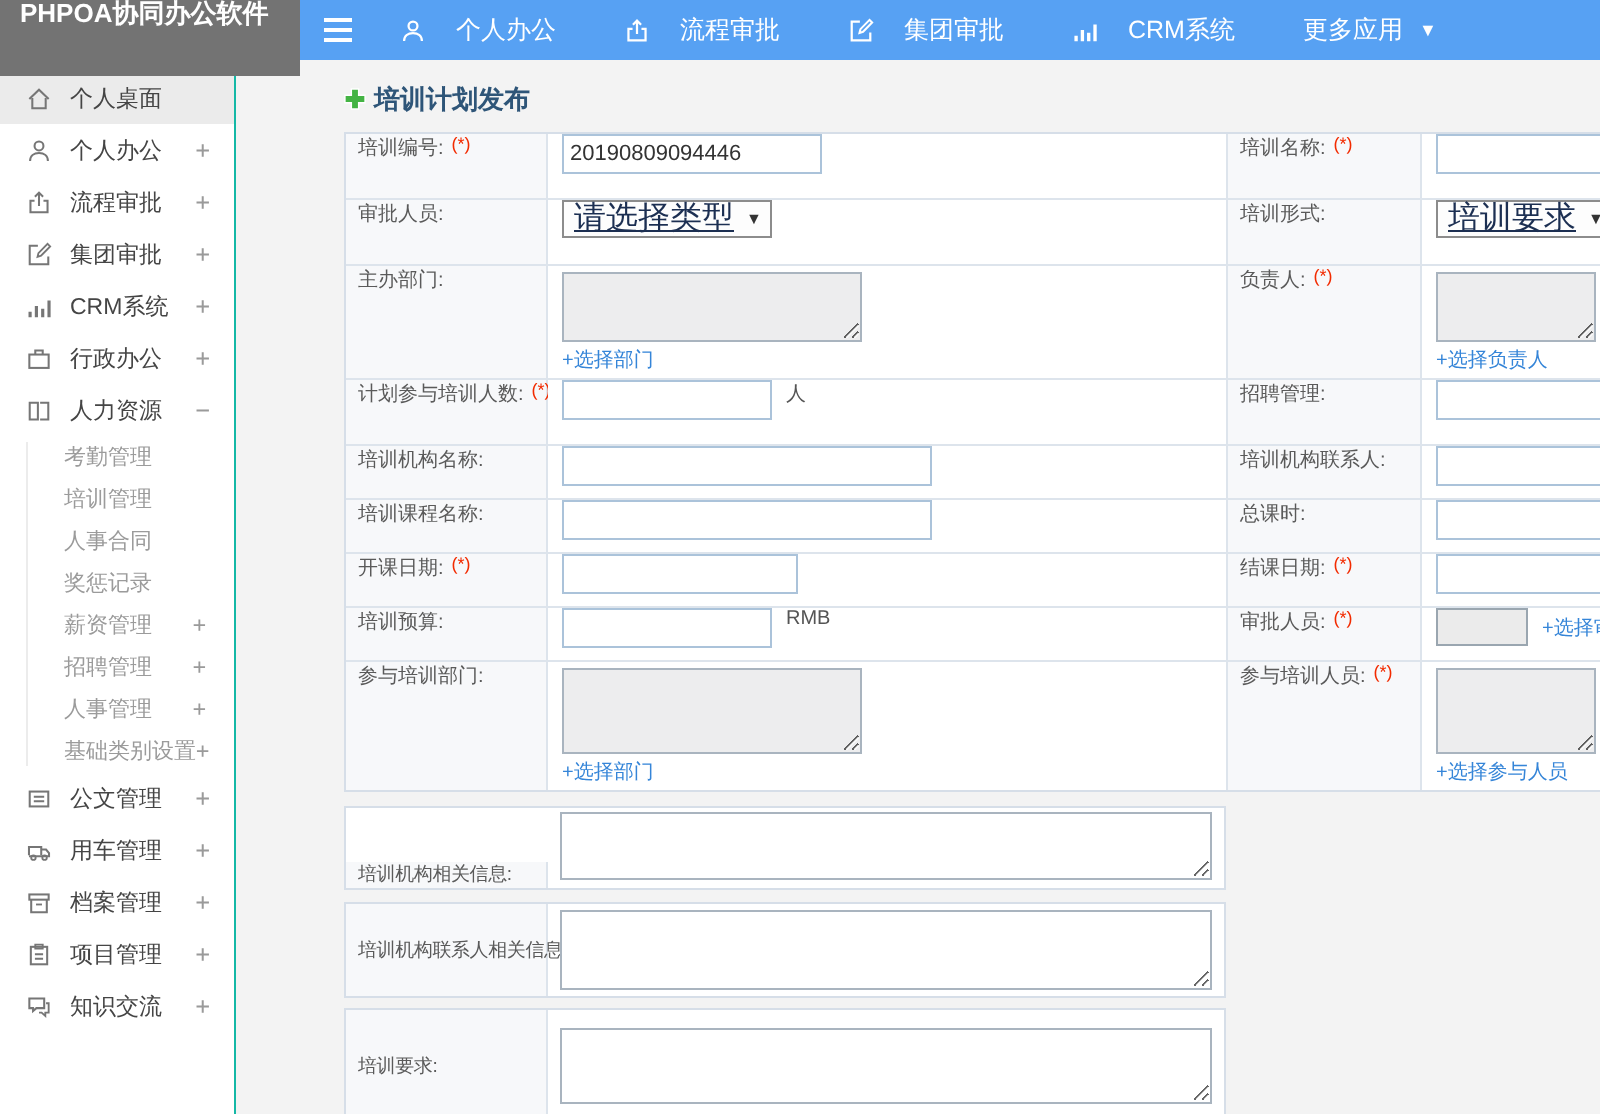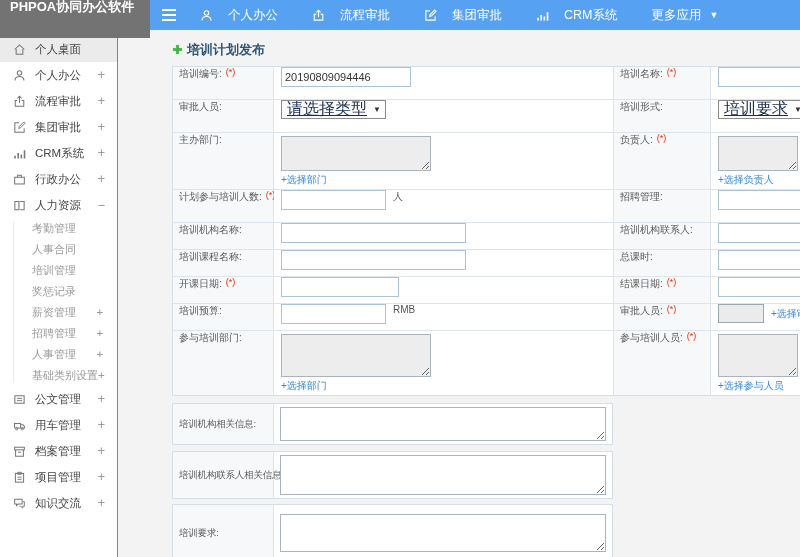--- a/index.html
+++ b/index.html
@@ -73,21 +73,21 @@
 
   
   .wrow { width:441px; display:flex; border:1px solid #d6dee8; background:#fff; }
   .m7{margin-top:7px;} .m6{margin-top:6px;} .m5{margin-top:5px;}
   .wlabel { width:101px; flex:none; background:#f7f8fa; border-right:1px solid #dde4ec;
             display:flex; align-items:center; padding-left:6px; font-size:9.5px;
             letter-spacing:-0.2px; color:#5a5a5a; white-space:nowrap; }
   .wfield { flex:1; display:flex; align-items:center; padding:4px 6px; }
   .ta-w { width:326px; background:#fff; border:1px solid #a9b4bf; resize:both; font-family:inherit; }
   .hw1{height:34px;} .hw2{height:40px;} .hw3{height:38px;}
-  .wr1{height:42px;} .wr2{height:48px;} .wr3{height:58px;} .wr4{height:28px;}
+  .wr1{height:42px;align-items:flex-end;} .wr2{height:48px;} .wr3{height:58px;} .wr4{height:28px;}
 </style>
 </head>
 <body>
 
 <div class="page">
 
   <div class="topbar">
     <div class="logo">PHPOA协同办公软件</div>
     <div class="hamburger">
         <i></i>
@@ -203,24 +203,24 @@
           </svg>
       </span>
       <span>人力资源</span>
       <span class="expand">−</span>
     </div>
     <div class="subwrap">
       <div class="subitem">
         <span>考勤管理</span>
       </div>
       <div class="subitem">
+        <span>培训管理</span>
+      </div>
+      <div class="subitem">
         <span>人事合同</span>
-      </div>
-      <div class="subitem">
-        <span>培训管理</span>
       </div>
       <div class="subitem">
         <span>奖惩记录</span>
       </div>
       <div class="subitem">
         <span>薪资管理</span>
         <span class="expand">+</span>
       </div>
       <div class="subitem">
         <span>招聘管理</span>

